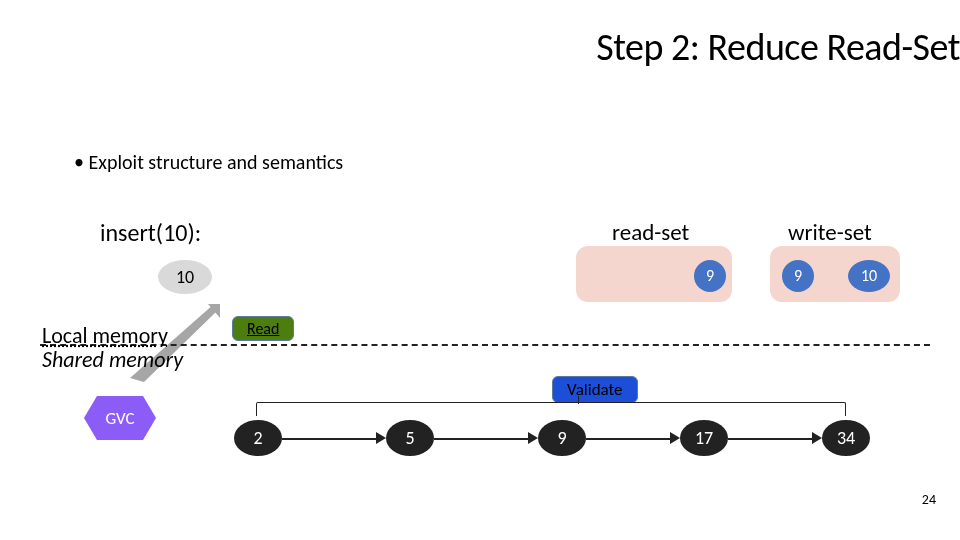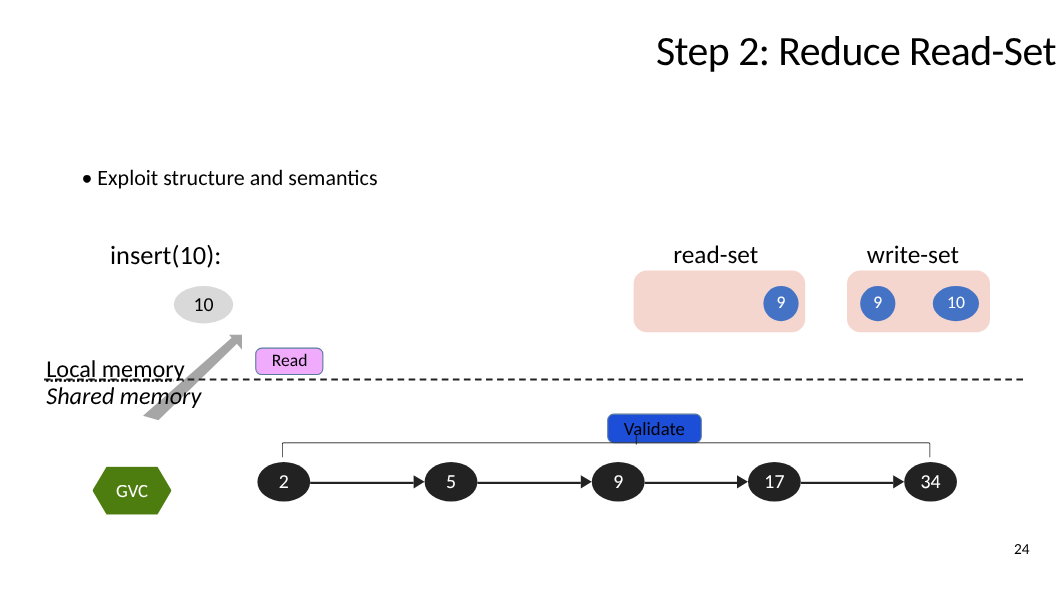--- a/index.html
+++ b/index.html
@@ -145,25 +145,26 @@
     top: 344px;
     left: 40px;
     width: 890px;
     border-top: 2px dashed #222;
   }
   
   .read-pill {
     position: absolute;
     top: 316px;
     left: 232px;
-    background: #f0abfc;
+    background: #4d7c0f;
     border: 1px solid #5b7aa0;
     border-radius: 6px;
     padding: 2px 14px;
     font-size: 16px;
+    text-decoration: underline;
   }
   
   .validate-pill {
     position: absolute;
     top: 376px;
     left: 552px;
     background: #1d4ed8;
     border: 1px solid #5b7aa0;
     border-radius: 6px;
     padding: 2px 14px;
@@ -193,25 +194,25 @@
   .arrow-ptr {
     position: absolute;
     top: 304px;
     left: 130px;
     width: 90px;
     height: 80px;
   }
   
   .gvc {
     position: absolute;
-    top: 424px;
+    top: 396px;
     left: 84px;
     width: 72px;
     height: 44px;
-    background: #4d7c0f;
+    background: #8b5cf6;
     display: flex;
     align-items: center;
     justify-content: center;
     color: #fff;
     font-size: 17px;
     clip-path: polygon(18% 0, 82% 0, 100% 50%, 82% 100%, 18% 100%, 0 50%);
   }
   
   .list-node {
     position: absolute;

